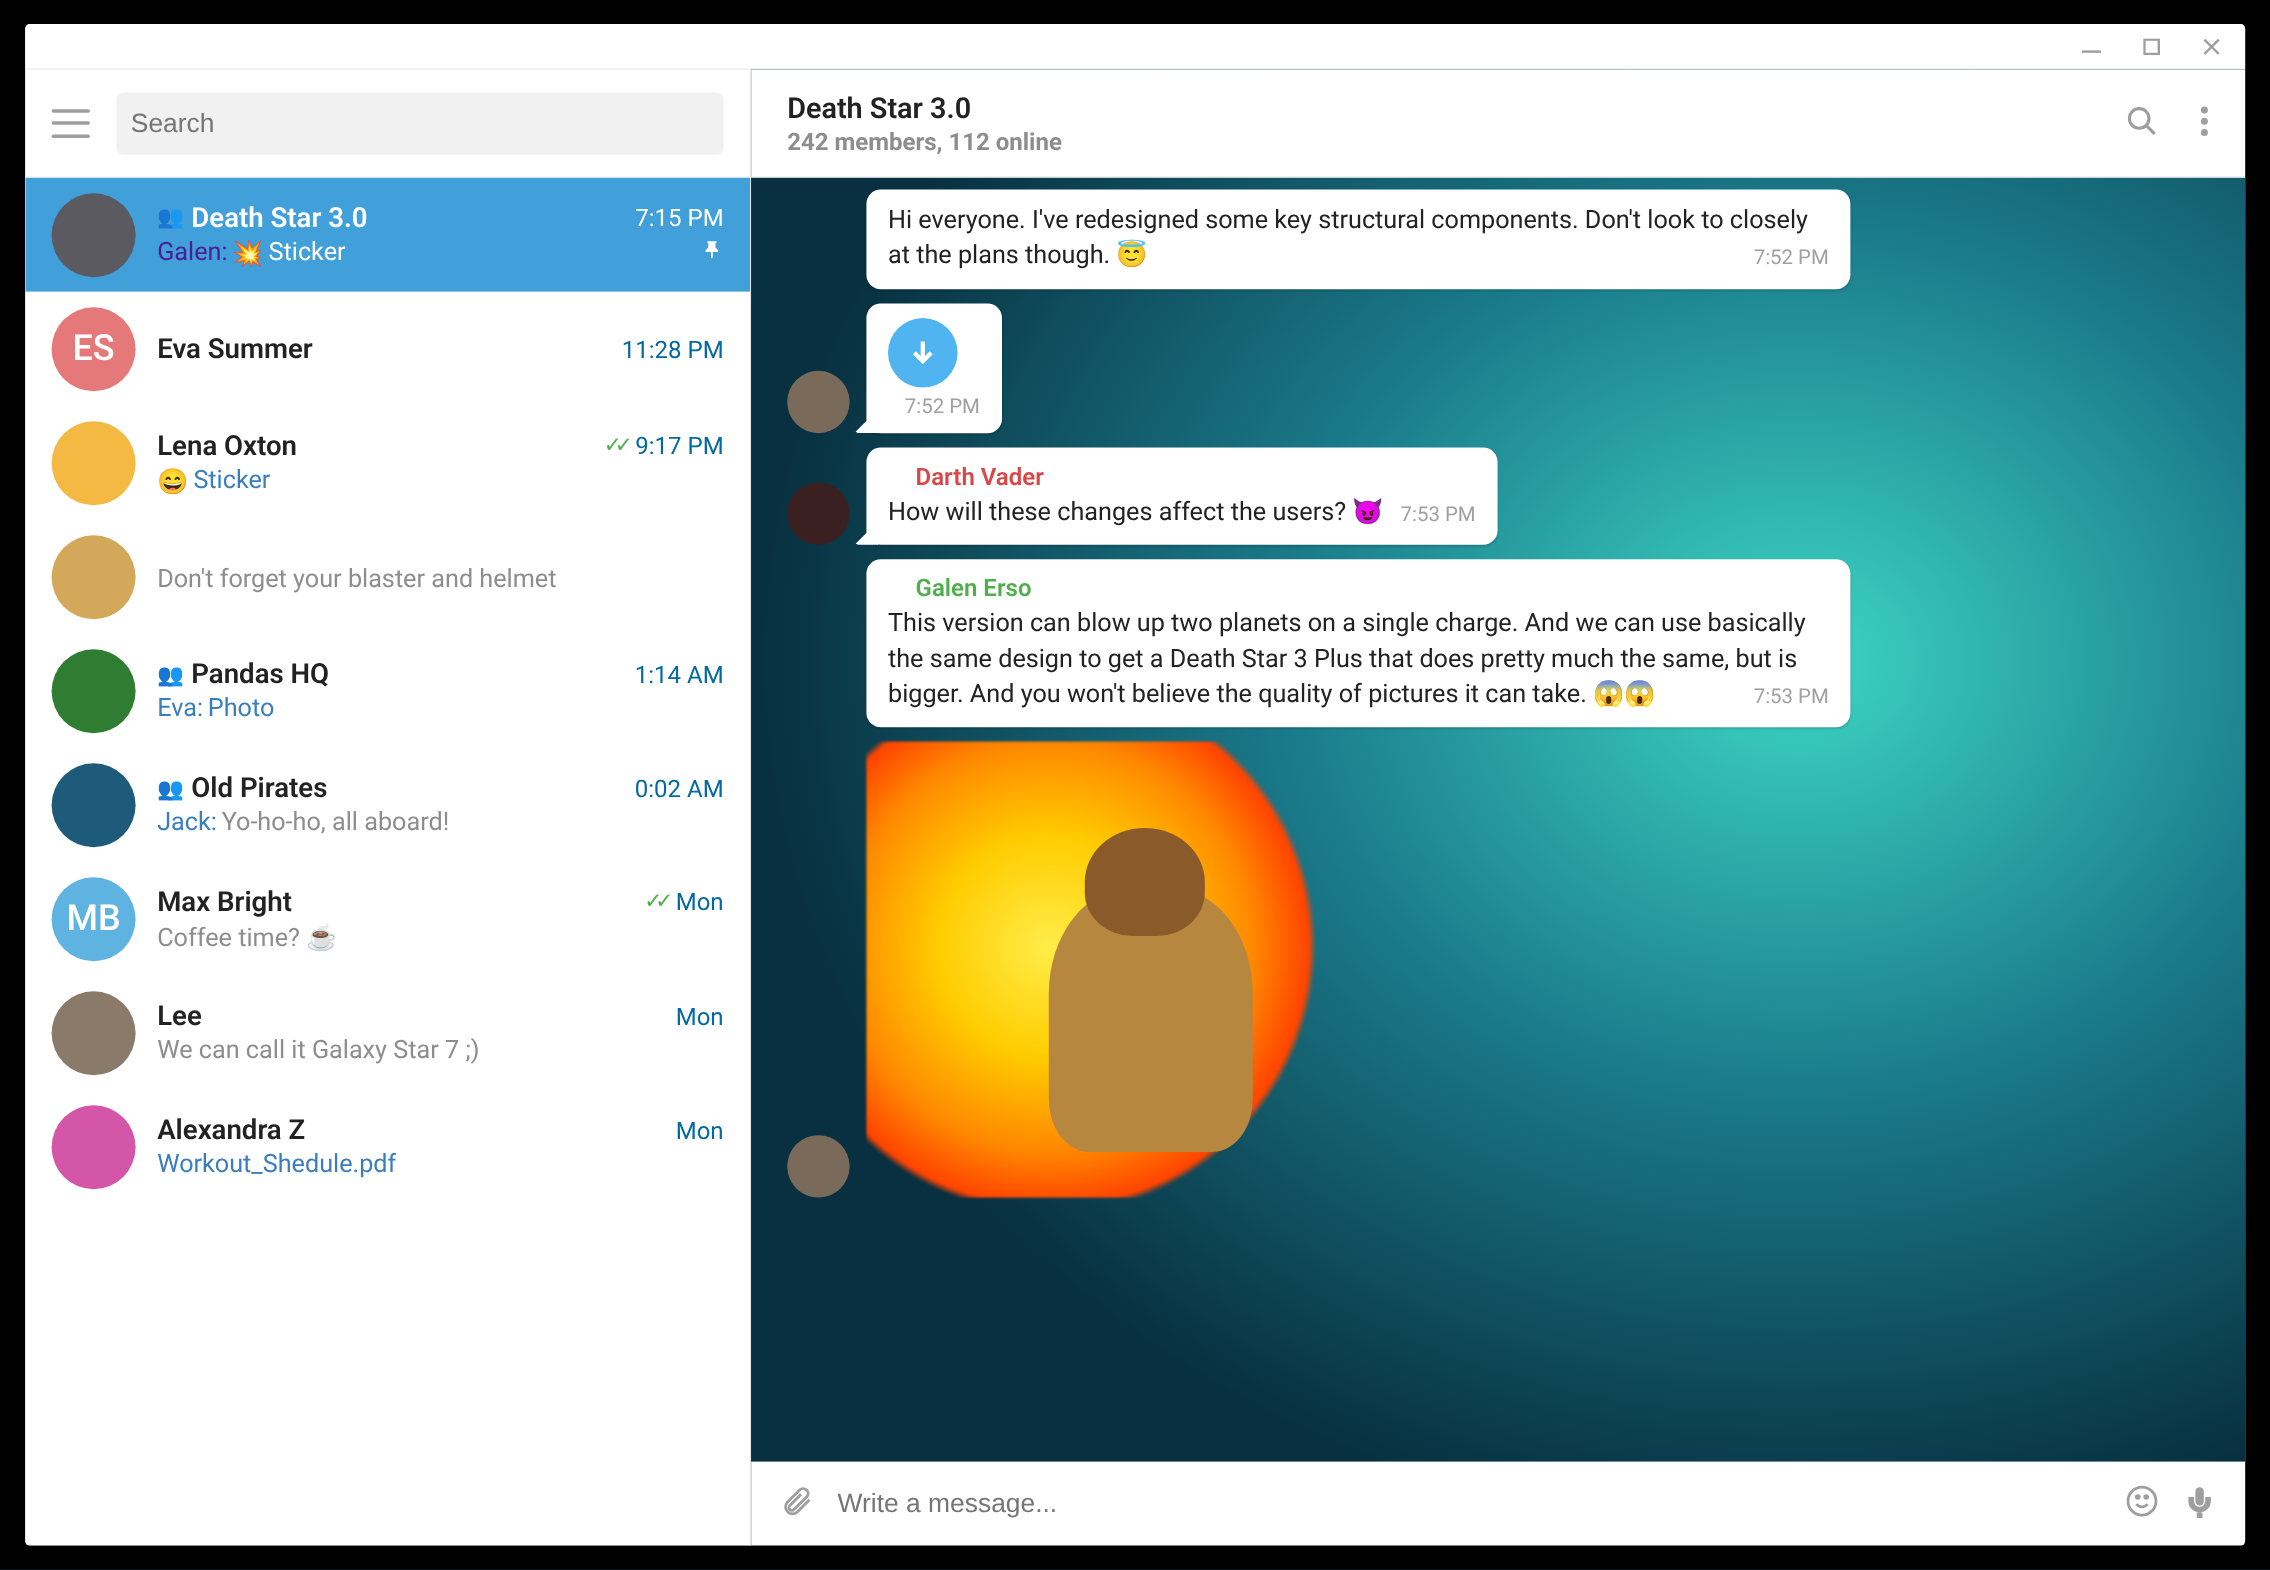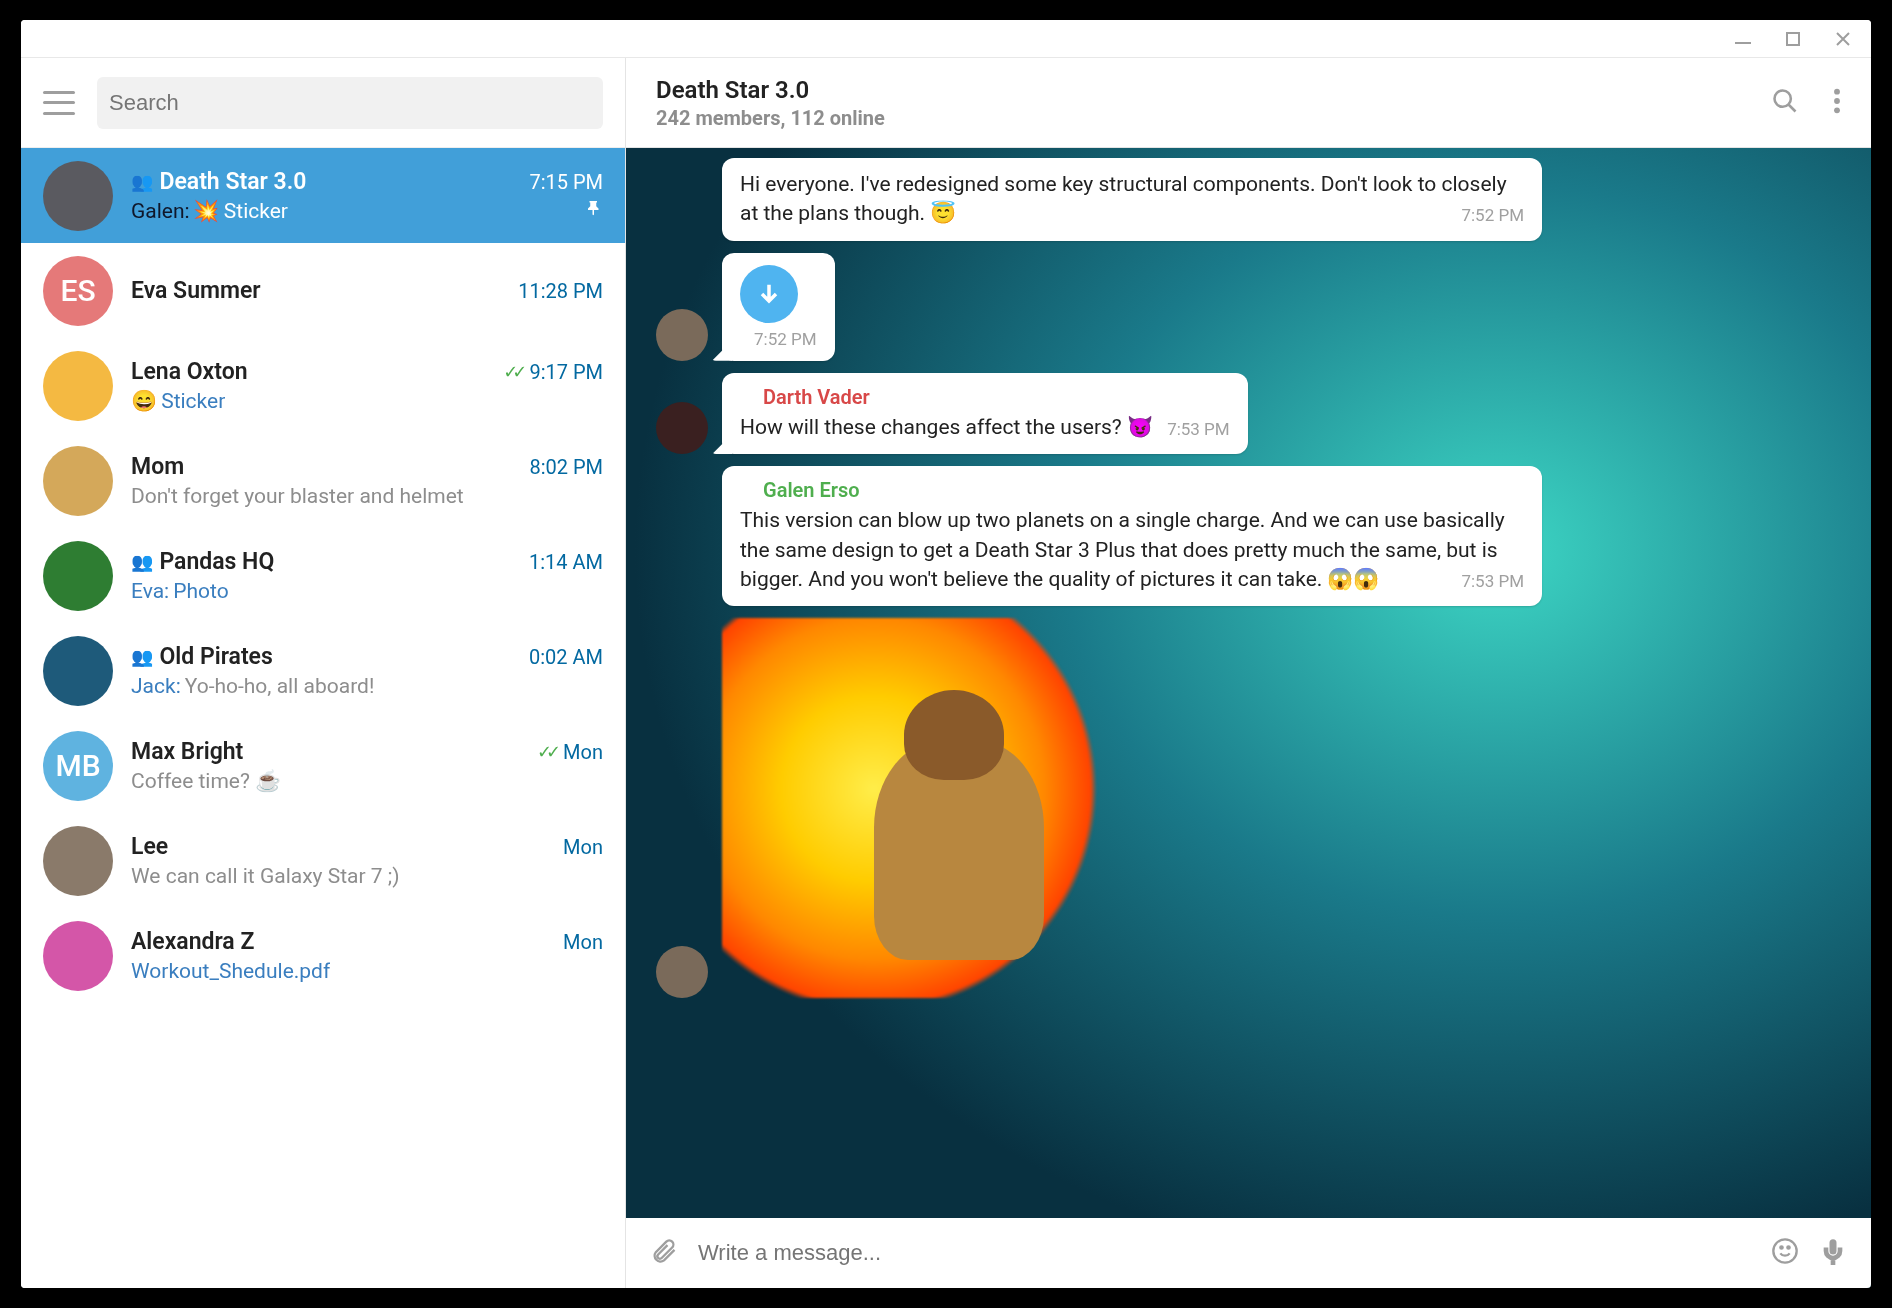--- a/index.html
+++ b/index.html
@@ -150,21 +150,21 @@
   white-space: nowrap;
   overflow: hidden;
   text-overflow: ellipsis;
   margin-top: 4px;
   display: flex;
   align-items: center;
   gap: 4px;
 }
 .chat-item.active .chat-preview { color: #fff; }
 .preview-sender { color: #3a7ebf; }
-.chat-item.active .preview-sender { color: #0f172a; }
+.chat-item.active .preview-sender { color: #4c1d95; }
 .preview-action { color: #3a7ebf; }
 .chat-item.active .preview-action { color: #fff; }
 .badge {
   background: #40a7e3;
   color: #fff;
   border-radius: 50%;
   width: 28px;
   height: 28px;
   display: inline-flex;
   align-items: center;
@@ -418,28 +418,20 @@
                 <div class="chat-preview">
                   <span>😄 </span>
                   <span class="preview-action">Sticker</span>
                 </div>
               </div>
             </div>
           </div>
           <div class="chat-item">
             <div class="avatar" style="background: rgb(212, 168, 90);"></div>
             <div class="chat-body">
-              <div class="chat-row">
-                <div class="chat-name">
-                  <span>Mom</span>
-                </div>
-                <div style="display: flex; align-items: center; gap: 8px;">
-                  <span class="chat-time">8:02 PM</span>
-                </div>
-              </div>
               <div class="chat-row">
                 <div class="chat-preview">
                   <span>Don't forget your blaster and helmet</span>
                 </div>
               </div>
             </div>
           </div>
           <div class="chat-item">
             <div class="avatar" style="background: rgb(46, 125, 50);"></div>
             <div class="chat-body">

